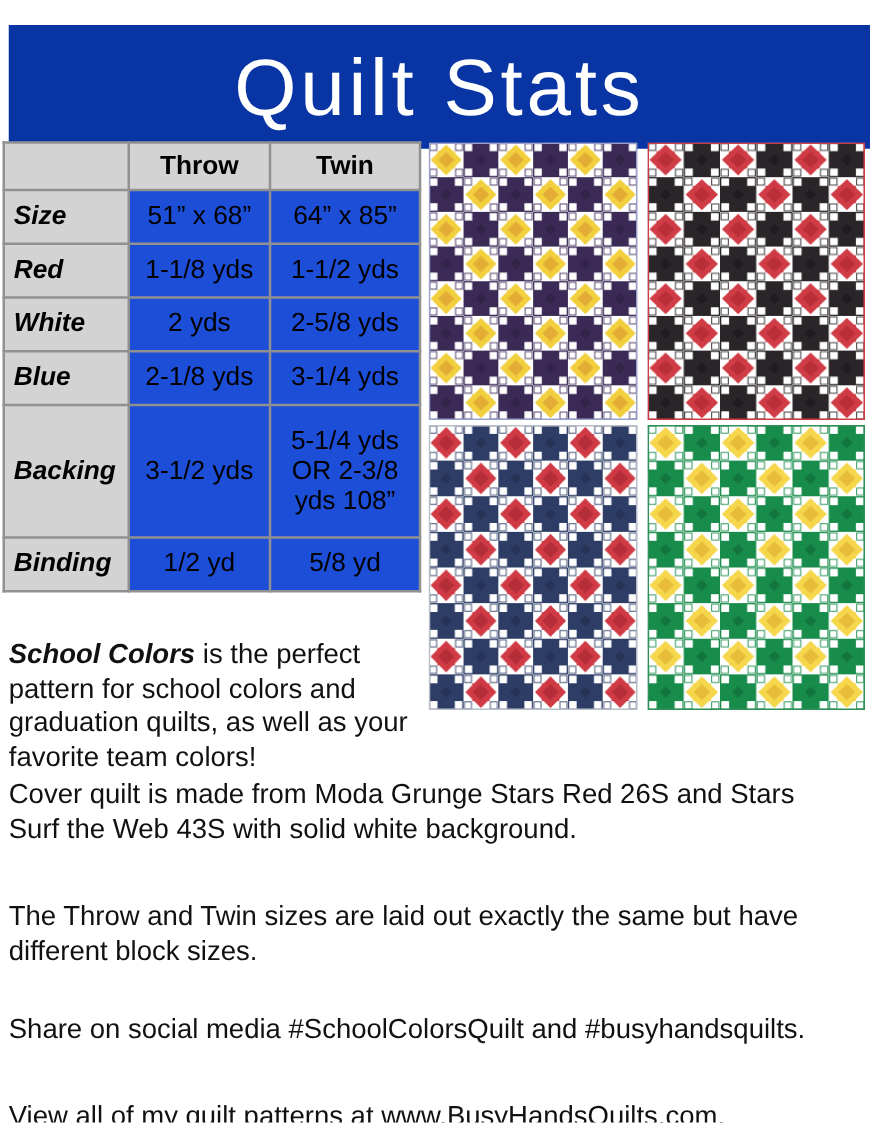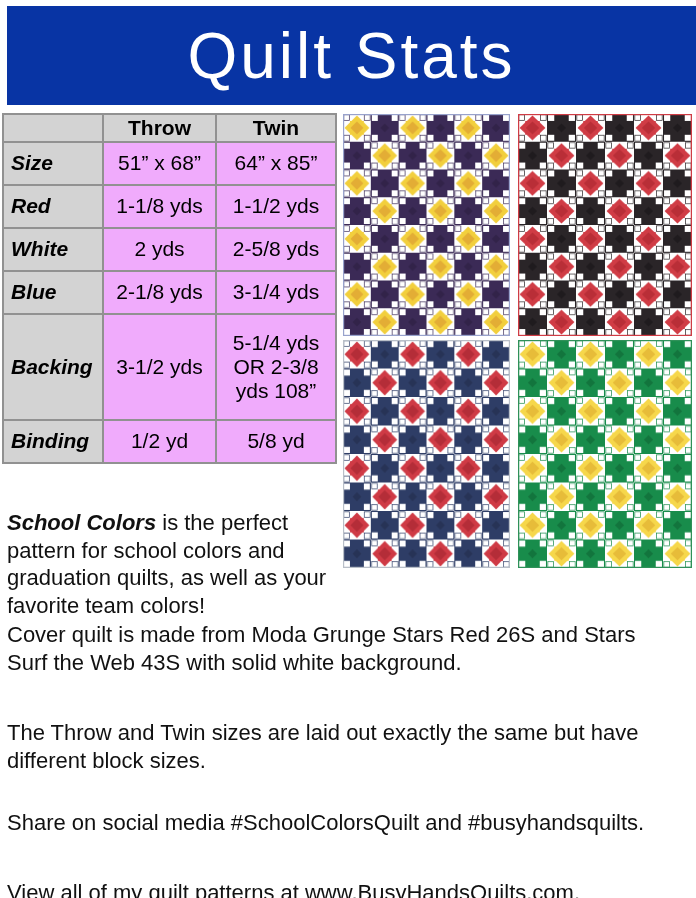--- a/index.html
+++ b/index.html
@@ -3,39 +3,39 @@
 <meta charset="utf-8">
 <style>
   html,body{margin:0;padding:0;}
   body{
     width:696px;height:898px;position:relative;overflow:hidden;
     background:#ffffff;color:#111;
     font-family:"Liberation Sans", sans-serif;
   }
   
   .banner{
-    position:absolute;left:7px;top:6px;right:0;height:99px;
+    position:absolute;left:7px;top:20px;right:0;height:99px;
     display:flex;align-items:center;justify-content:center;
   }
   .banner h1{
     margin:0;color:#ffffff;font-weight:400;font-size:64px;letter-spacing:3px;
   }
   
   table.stats{
     position:absolute;left:2px;top:113px;border-collapse:collapse;table-layout:fixed;
     font-size:21px;color:#000;
   }
   table.stats th, table.stats td{
     border:2px solid #919191;text-align:center;vertical-align:middle;padding:0 3px;
     line-height:1.15;
   }
   table.stats th{background:#d3d3d3;}
   table.stats th.rowlabel{text-align:left;padding-left:7px;font-style:italic;}
-  table.stats td{background:#f0abfc;font-weight:400;}
-  tr.r-hdr{height:28px;} tr.r-std{height:43px;} tr.r-big{height:106px;} 
+  table.stats td{background:#1d4ed8;font-weight:400;}
+  tr.r-hdr{height:38px;} tr.r-std{height:43px;} tr.r-big{height:106px;} 
   
   .quilt{position:absolute;}
   .quilt svg{display:block;width:100%;height:100%;}
   .wf{fill:#ffffff;}
   .wfs{fill:#ffffff;stroke:var(--bg);stroke-width:0.7;}
   .ac{fill:var(--ac);}
   .acd{fill:var(--acd);}
   .bgf{fill:var(--bg);}
   .bgd{fill:var(--bgd);}
   .q0{left:343px;top:114px;width:167px;height:222px;}

